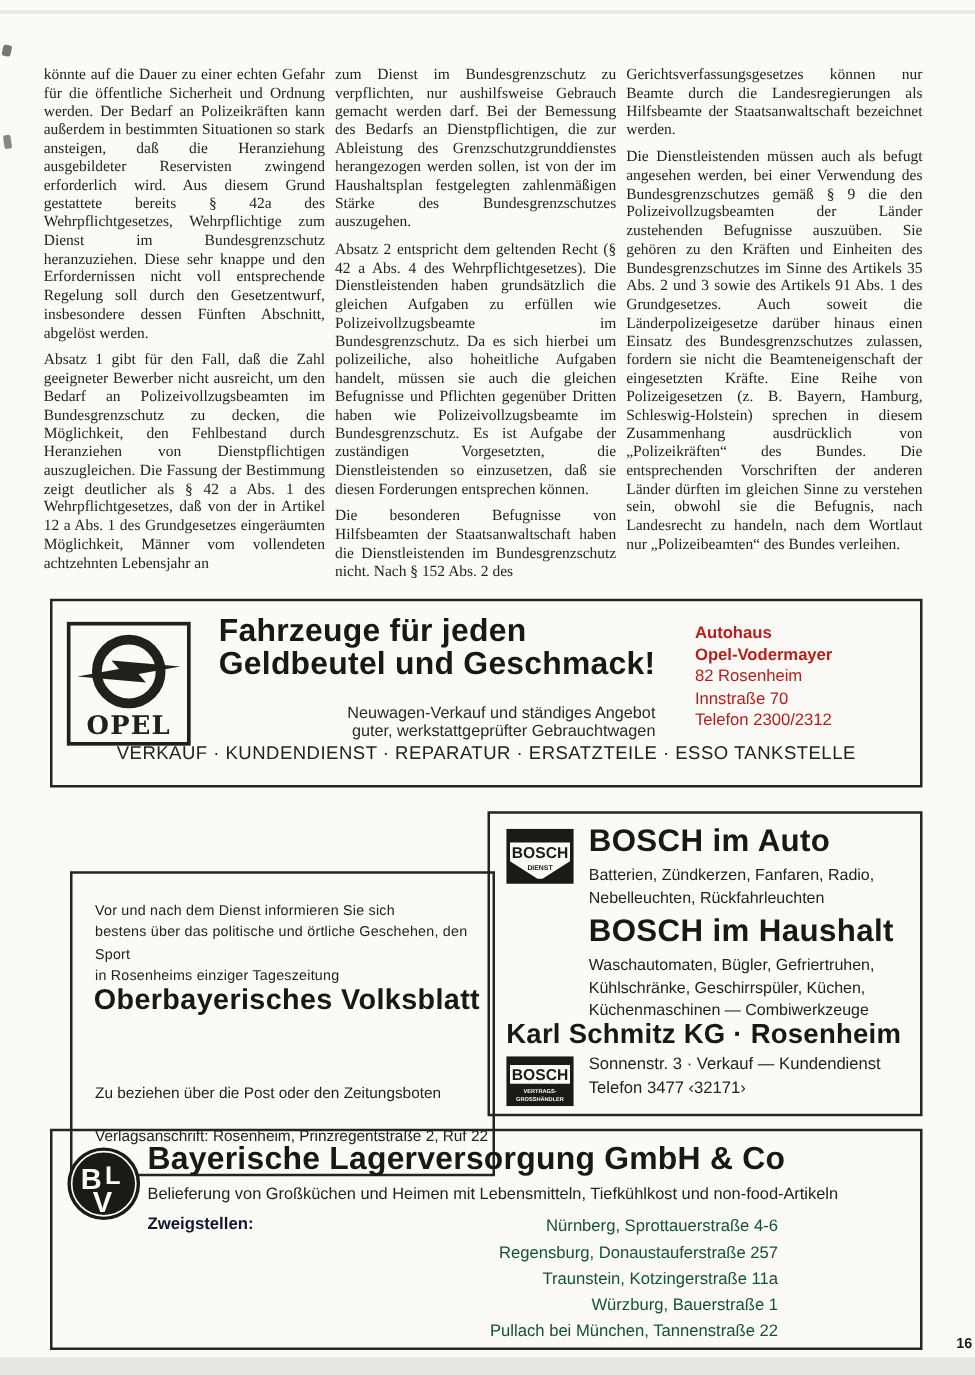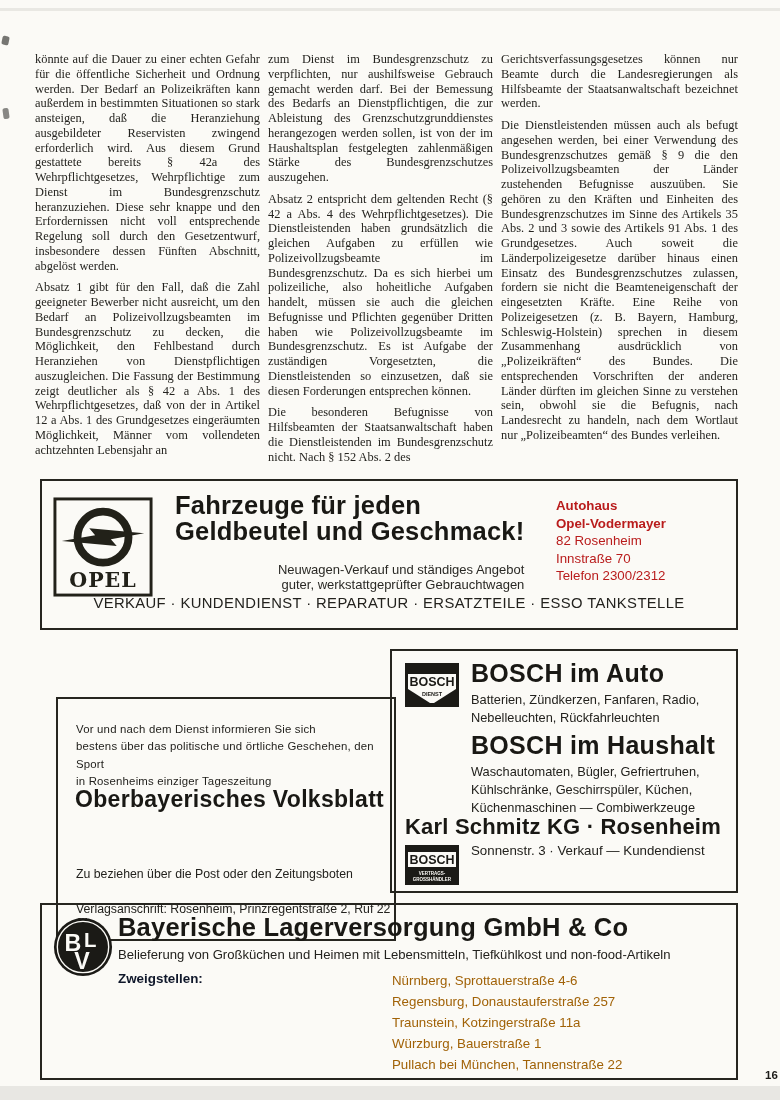--- a/index.html
+++ b/index.html
@@ -68,21 +68,21 @@
   .b-haus-sub{position:absolute;left:79px;top:112px;font-size:12.8px;line-height:1.42;color:#23221e;}
   .b-karl-h{position:absolute;left:13px;top:163px;font-size:22px;font-weight:bold;letter-spacing:.2px;color:#191814;}
   .b-karl-sub{position:absolute;left:79px;top:191px;font-size:13.3px;line-height:1.4;color:#23221e;}
 
   
   .blv-logo{position:absolute;left:10px;top:11px;width:62px;height:62px;}
   .blv-h{position:absolute;left:76px;top:8px;font-size:25.5px;font-weight:bold;letter-spacing:.2px;color:#191814;}
   .blv-sub{position:absolute;left:76px;top:42px;width:606px;font-size:13.1px;color:#23221e;text-align:justify;}
   .blv-zweig{position:absolute;left:76px;top:66px;font-size:13.4px;font-weight:bold;color:#0f172a;}
   .blv-left{position:absolute;left:76px;top:108px;font-size:13.3px;line-height:1.57;color:#23221e;}
-  .blv-right{position:absolute;left:350px;top:66px;font-size:13.3px;line-height:1.57;color:#a16207;}
+  .blv-right{position:absolute;left:350px;top:66px;font-size:13.3px;line-height:1.57;color:#14532d;text-align:right;}
 
   .page-number{
     position:absolute;left:750px;top:1069px;
     font-size:11.5px;font-weight:bold;color:#1c1b18;margin-left:15px;
   }
   svg text{font-family:"Liberation Sans",sans-serif;}
   svg text.serifed{font-family:"DejaVu Serif","Liberation Serif",serif;}
 </style>
 </head>
 <body>
@@ -174,20 +174,21 @@
       <svg viewBox="0 0 54 40" width="54" height="40" aria-hidden="true">
         <rect x="0" y="0" width="54" height="40" fill="#1b1a16"></rect>
         <rect x="3" y="7" width="48" height="15" fill="#fbfaf6"></rect>
         <text x="27" y="19" text-anchor="middle" font-size="12.5" font-weight="bold" fill="#1b1a16">BOSCH</text>
         <text x="27" y="29.5" text-anchor="middle" font-size="4.5" font-weight="bold" fill="#fbfaf6">VERTRAGS-</text>
         <text x="27" y="35.5" text-anchor="middle" font-size="4.5" font-weight="bold" fill="#fbfaf6">GROSSHÄNDLER</text>
       </svg>
     </div>
     <div class="b-karl-sub">
       <div>Sonnenstr. 3 · Verkauf — Kundendienst</div>
+      <div>Telefon 3477 ‹32171›</div>
     </div>
   </section>
 
   <section class="ad blv-ad">
     <div class="blv-logo">
       <svg viewBox="0 0 64 64" width="62" height="62" aria-hidden="true">
         <circle cx="32" cy="32" r="30" fill="#1b1a16"></circle>
         <circle cx="32" cy="32" r="26.5" fill="none" stroke="#fbfaf6" stroke-width="1.4"></circle>
         <text x="13" y="36" font-size="24" font-weight="bold" fill="#fbfaf6">B</text>
         <text x="33" y="32" font-size="21" font-weight="bold" fill="#fbfaf6">L</text>

